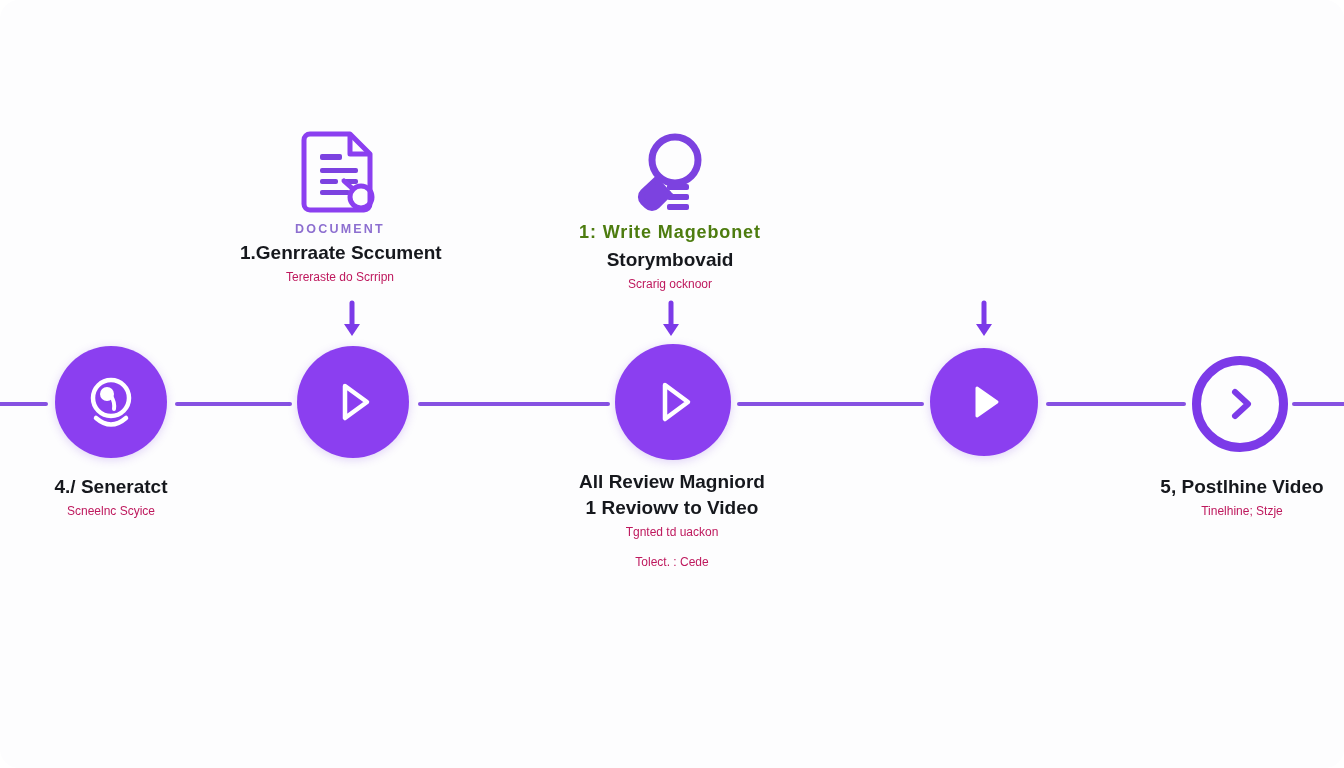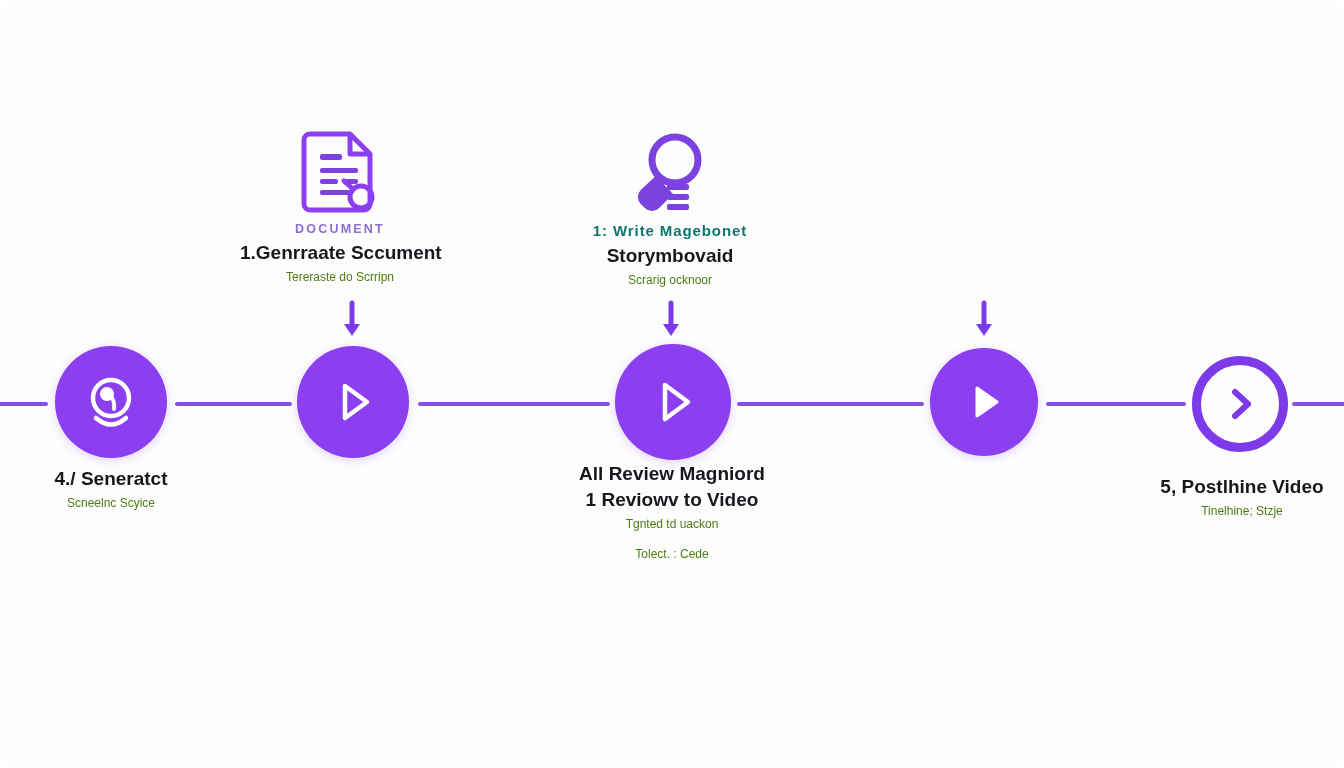--- a/index.html
+++ b/index.html
@@ -66,50 +66,50 @@
     border-radius: 50%;
     background: #8b3ff0;
     display: flex;
     align-items: center;
     justify-content: center;
     box-shadow: 0 2px 10px rgba(124,66,224,.2);
   }
 
   
   .kicker {
-    font-size: 15px;
+    font-size: 18px;
     font-weight: bold;
     letter-spacing: .9px;
-    color: #0f766e;
+    color: #4d7c0f;
     white-space: nowrap;
   }
   .kicker.caps {
     font-size: 12.5px;
     letter-spacing: 2.2px;
     color: #8d6fd0;
   }
   .title {
     font-size: 19px;
     font-weight: bold;
     color: #16181d;
     white-space: nowrap;
     margin-top: 6px;
   }
   .subtitle {
     font-size: 12px;
-    color: #4d7c0f;
+    color: #be185d;
     white-space: nowrap;
     margin-top: 6px;
   }
   .lower-label {
     position: absolute;
     text-align: center;
     white-space: nowrap;
   }
-  .lower-label .title { margin-top: 0; }
+  .lower-label .title { margin-top: 8px; }
 
   
   .down-arrow {
     position: absolute;
     width: 22px;
     height: 36px;
   }
   svg { display: block; overflow: visible; }
 </style>
 </head>

